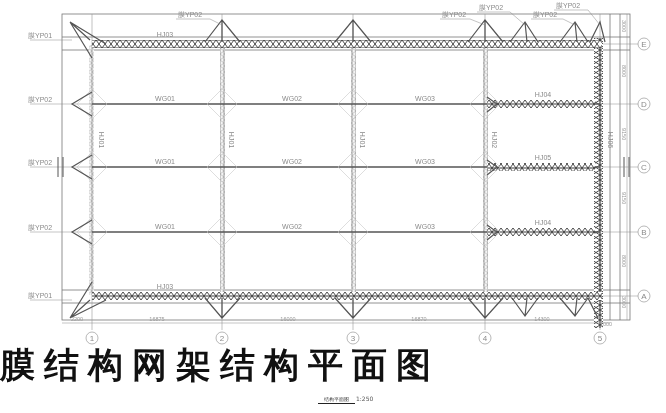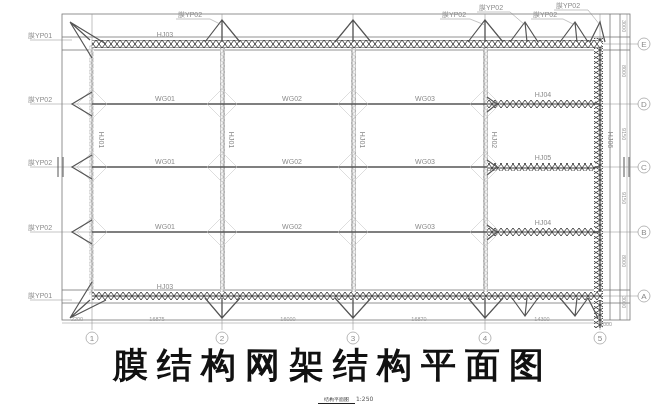--- a/index.html
+++ b/index.html
@@ -1,21 +1,21 @@
 <!DOCTYPE html>
 <html><head>
 <meta charset="utf-8">
 <style>
   html,body{margin:0;padding:0;background:#ffffff;}
   body{width:666px;height:413px;position:relative;overflow:hidden;font-family:"DejaVu Sans",sans-serif;}
   #plan{position:absolute;left:0;top:0;width:666px;height:345px;}
   .lbl{font-family:"Liberation Sans",sans-serif;font-size:7px;fill:#8a8a8a;}
   .dim{font-family:"Liberation Sans",sans-serif;font-size:5.5px;fill:#9a9a9a;}
   .axis{font-family:"Liberation Sans",sans-serif;font-size:8px;fill:#8a8a8a;}
-  #title{position:absolute;left:0;width:666px;top:343px;text-align:center;font-family:"DejaVu Sans",sans-serif;font-weight:bold;font-size:35px;letter-spacing:9px;color:#111;line-height:44px;}
+  #title{position:absolute;left:0;width:666px;top:343px;text-align:left;font-family:"DejaVu Sans",sans-serif;font-weight:bold;font-size:35px;letter-spacing:9px;color:#111;line-height:44px;}
   #subtitle{position:absolute;left:318px;top:395px;font-family:"DejaVu Sans",sans-serif;font-size:5px;color:#333;}
   #subtitle .name{display:inline-block;border-bottom:1.5px solid #222;padding:0 6px 1px 6px;}
   #subtitle .scale{font-size:6px;color:#555;margin-left:1px;}
 </style>
 </head>
 <body>
 
 <svg id="plan" viewBox="0 0 666 345" xmlns="http://www.w3.org/2000/svg">
   <defs>
     <pattern id="trussH" width="12" height="8" patternUnits="userSpaceOnUse">

